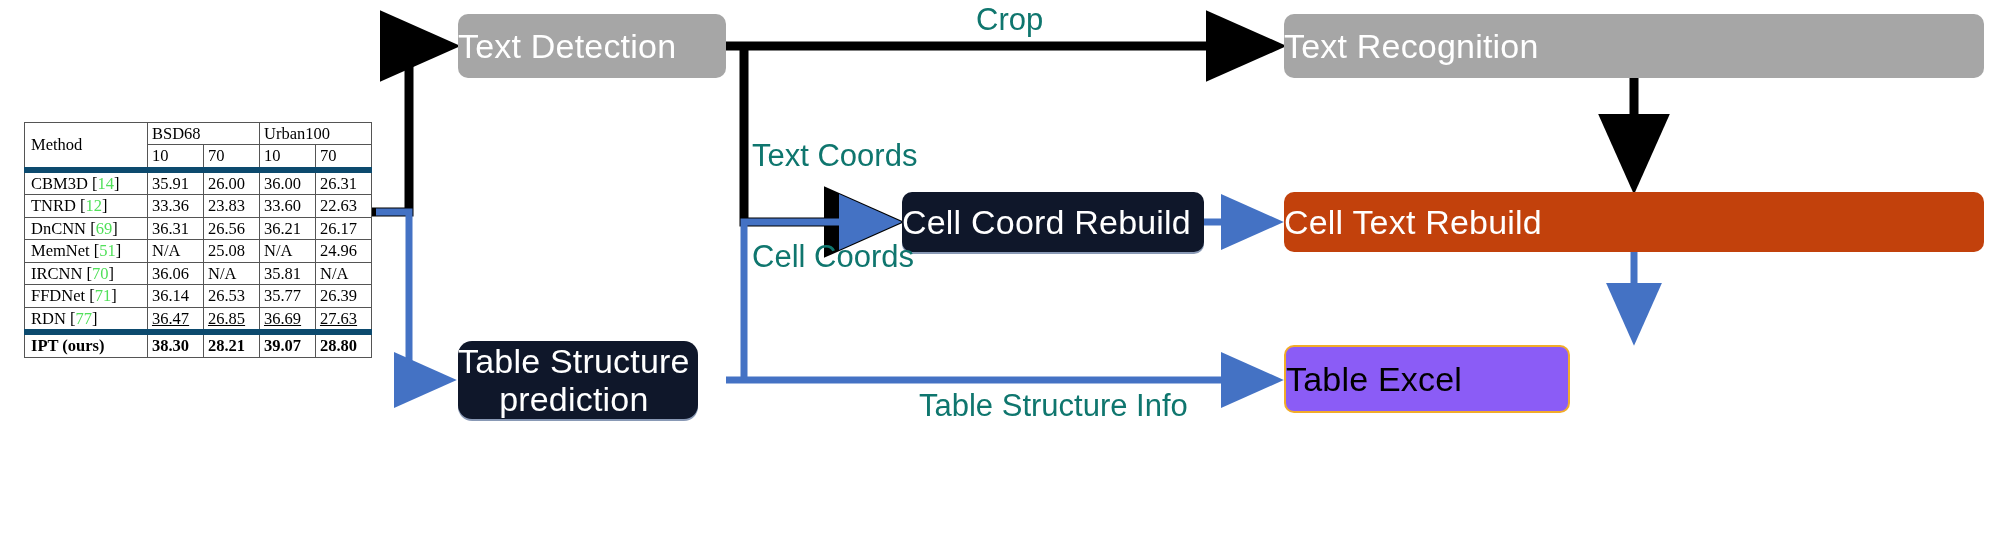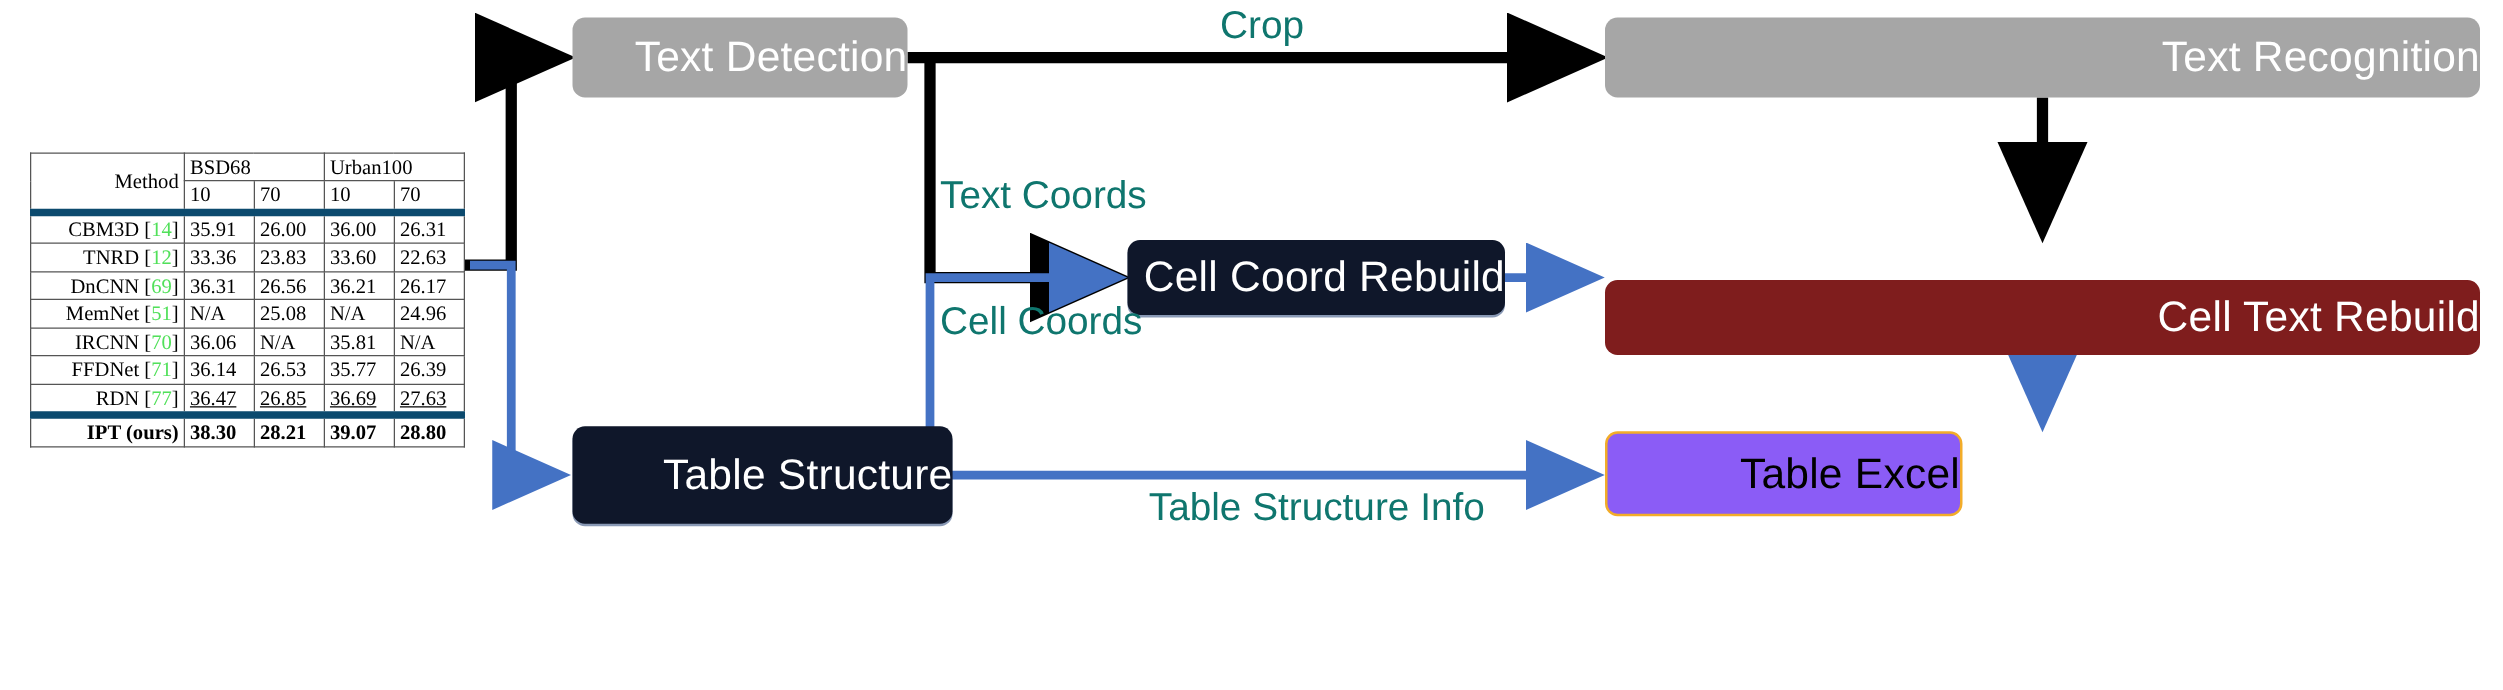--- a/index.html
+++ b/index.html
@@ -13,45 +13,45 @@
   
   .paper-table{
     position:absolute;left:24px;top:122px;width:348px;
     border:1.5px solid #222;border-collapse:collapse;
     font-family:"Liberation Serif",serif;background:#fff;
   }
   .paper-table td,.paper-table th{
     border:1px solid #555;padding:1px 4px;text-align:left;
     font-size:16.5px;font-weight:400;color:#000;line-height:1.18;white-space:nowrap;
   }
-  .paper-table .methodcell{text-align:right;padding-left:6px;}
+  .paper-table .methodcell{text-align:left;padding-left:6px;}
   .paper-table .hdr-method{vertical-align:middle;}
   .cite{color:#51e05a;}
   .thickrow td{border-top:6px solid #0c4a6e;}
   .bold td,.bold .methodcell{font-weight:bold;}
   .ul{text-decoration:underline;}
 
   
   .node{
     position:absolute;border-radius:10px;display:flex;
-    align-items:center;justify-content:flex-end;text-align:center;
+    align-items:center;justify-content:flex-start;text-align:center;
     font-size:34px;line-height:1.12;letter-spacing:.2px;
     box-sizing:border-box;
   }
   .node.gray{background:#a6a6a6;color:#ffffff;}
   .node.blue{background:#0f172a;color:#ffffff;
     box-shadow:0 2px 0 rgba(40,70,120,.55);}
-  .node.orange{background:#7f1d1d;color:#ffffff;margin-top:32px;}
+  .node.orange{background:#c2410c;color:#ffffff;}
   .node.excel{background:#8b5cf6;color:#000000;border:2.5px solid #f2ac29;}
 
   #node-text-detection{left:458px;top:14px;width:268px;height:64px;}
   #node-text-recognition{left:1284px;top:14px;width:700px;height:64px;}
   #node-cell-coord-rebuild{left:902px;top:192px;width:302px;height:60px;}
   #node-cell-text-rebuild{left:1284px;top:192px;width:700px;height:60px;}
-  #node-table-structure{left:458px;top:341px;width:304px;height:78px;}
+  #node-table-structure{left:458px;top:341px;width:240px;height:78px;border-radius:14px;}
   #node-table-excel{left:1284px;top:345px;width:286px;height:68px;}
 
   
   .edge-label{
     position:absolute;font-size:31px;color:#0f766e;white-space:nowrap;
     font-family:"Liberation Sans",sans-serif;
   }
   #label-crop{left:976px;top:2px;}
   #label-text-coords{left:752px;top:138px;}
   #label-cell-coords{left:752px;top:239px;}
@@ -197,20 +197,21 @@
     <span>Cell Coord Rebuild</span>
   </div>
 
   <div class="node orange" id="node-cell-text-rebuild">
     <span>Cell Text Rebuild</span>
   </div>
 
   <div class="node blue" id="node-table-structure">
     <span>
       <span>Table Structure</span><br>
+      <span>prediction</span>
     </span>
   </div>
 
   <div class="node excel" id="node-table-excel">
     <span>Table Excel</span>
   </div>
 
   <div class="edge-label" id="label-crop">Crop</div>
   <div class="edge-label" id="label-text-coords">Text Coords</div>
   <div class="edge-label" id="label-cell-coords">Cell Coords</div>

